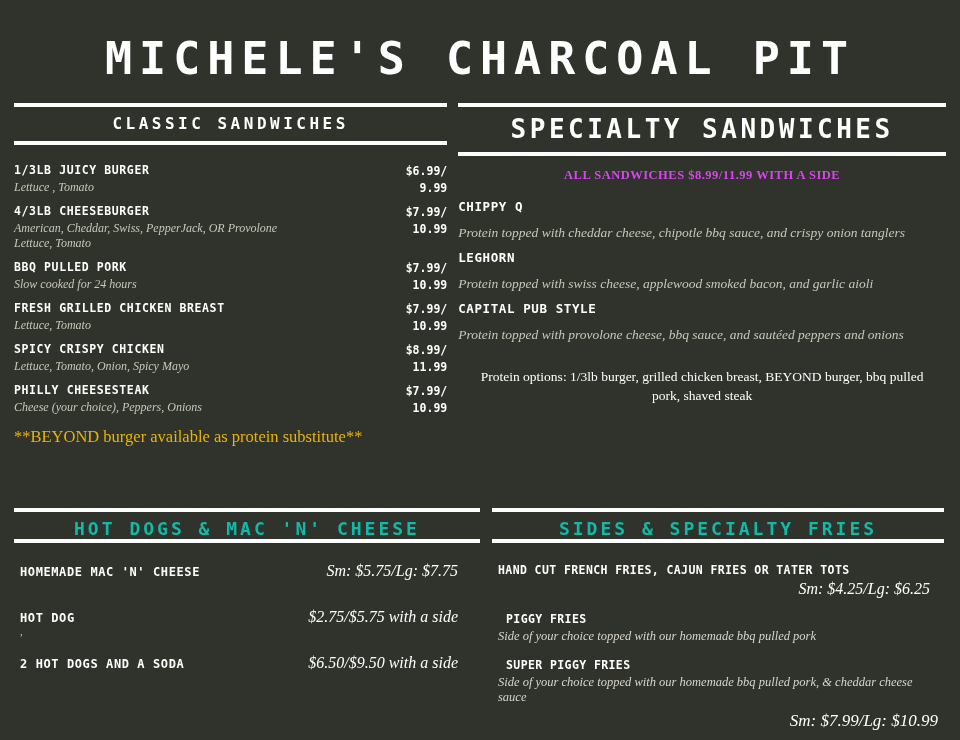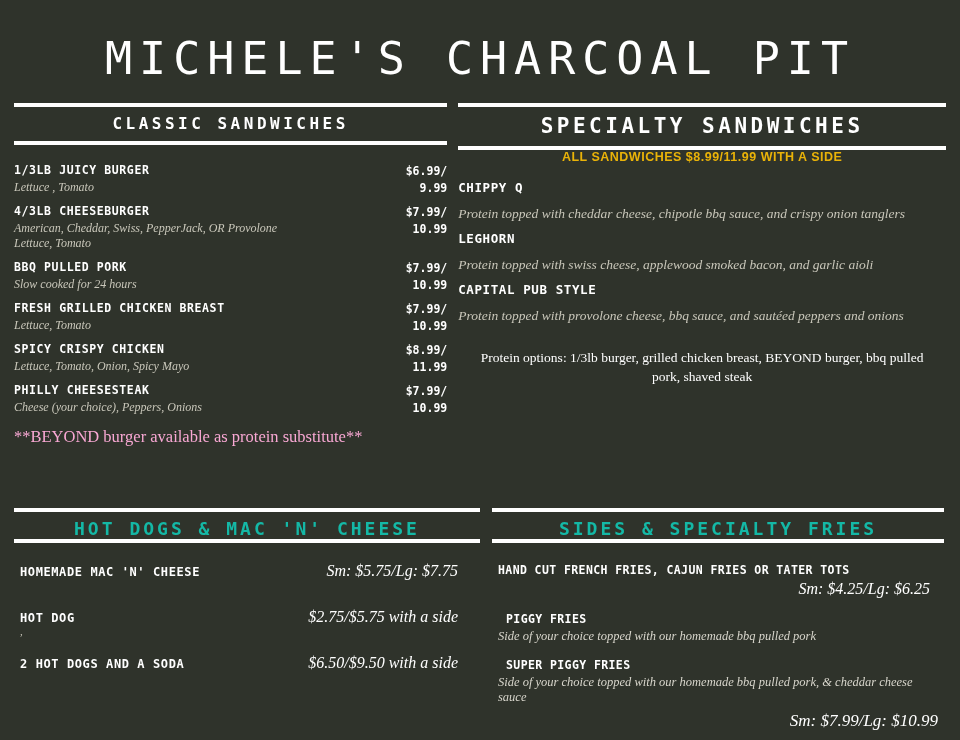--- a/index.html
+++ b/index.html
@@ -19,21 +19,21 @@
     width: 960px;
     height: 740px;
     box-sizing: border-box;
     padding: 0 14px;
   }
   
   .main-title {
     text-align: center;
     font-family: "DejaVu Sans Mono", monospace;
     font-size: 45px;
-    font-weight: normal;
+    font-weight: bold;
     letter-spacing: 7px;
     color: #ffffff;
     padding-top: 36px;
     line-height: 1;
     white-space: nowrap;
   }
   
   .top-cols {
     display: flex;
     margin-top: 22px;
@@ -52,29 +52,30 @@
     font-size: 16px;
     font-weight: bold;
     letter-spacing: 3.5px;
     color: #ffffff;
     padding: 7px 0 8px 0;
     border-top: 4px solid #ffffff;
     border-bottom: 4px solid #ffffff;
     white-space: nowrap;
   }
   .sect-head.right {
-    font-size: 21px;
+    font-size: 26px;
   }
   .all-note {
     text-align: center;
-    font-family: Liberation Sans, sans-serif;
+    font-family: Liberation Serif, serif;
     font-size: 12.5px;
     font-weight: bold;
     letter-spacing: 0.5px;
-    color: #eab308;
+    margin-top: 12px;
+    color: #d946ef;
   }
   
   .classic-list {
     margin-top: 18px;
   }
   .c-item {
     position: relative;
     margin-bottom: 9px;
   }
   .c-name {
@@ -99,21 +100,21 @@
     font-family: "DejaVu Sans Mono", monospace;
     font-size: 11.5px;
     font-weight: bold;
     color: #ffffff;
     line-height: 1.45;
     white-space: pre-line;
   }
   .beyond-note {
     font-family: "Liberation Serif", serif;
     font-size: 16.5px;
-    color: #f9a8d4;
+    color: #eab308;
     margin-top: 12px;
   }
   
   .spec-list {
     margin-top: 16px;
   }
   .s-item {
     margin-bottom: 8px;
   }
   .s-name {

